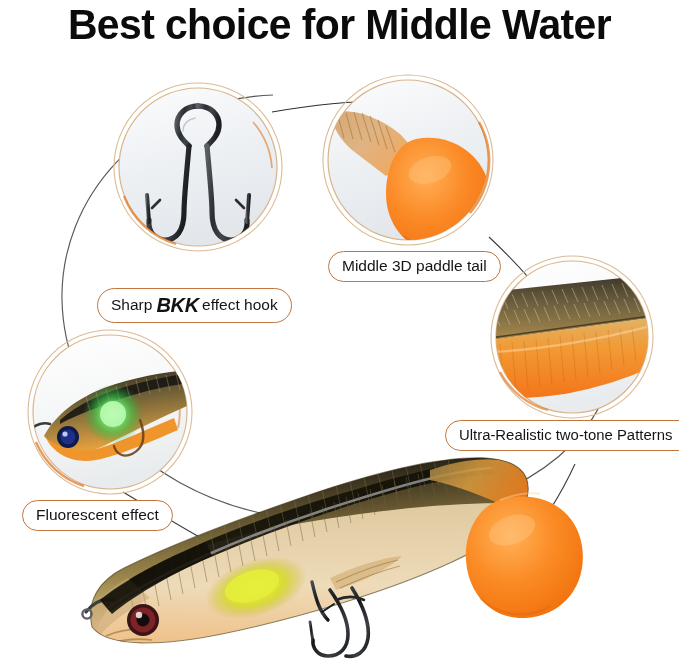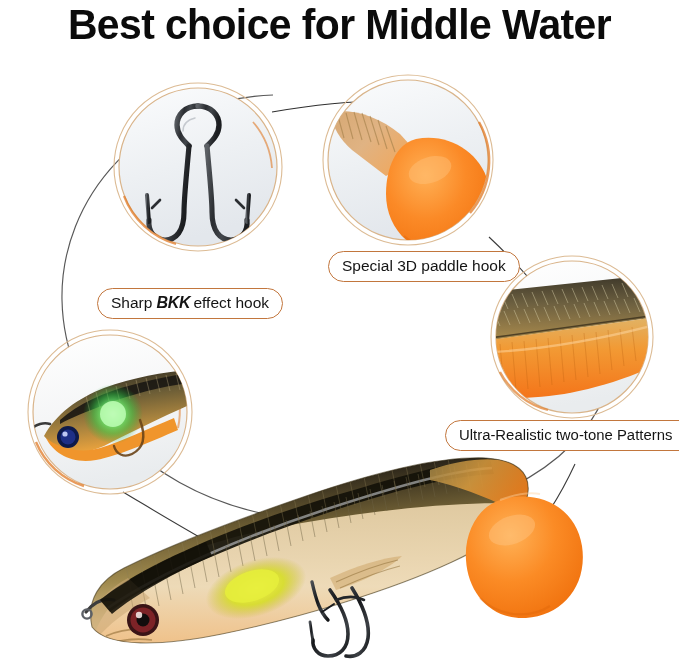--- a/index.html
+++ b/index.html
@@ -41,21 +41,21 @@
     color:#141414;
     font-size:15.5px;
     line-height:1;
     padding:6px 13px 7px 13px;
     white-space:nowrap;
     display:flex;align-items:center;
     box-sizing:border-box;
   }
   .pill .bkk{
     font-weight:bold;font-style:italic;
-    font-size:16px;
+    font-size:20px;
     padding:0 3px 0 4px;
     letter-spacing:-0.2px;
   }
   .pill .tight{transform:scaleX(0.96);transform-origin:left center;display:inline-block;}
 
   #pill-hook{left:97px;top:260px;margin-top:28px;}
   #pill-paddle{left:328px;top:251px;}
   #pill-pattern{left:445px;top:420px;}
   #pill-fluor{left:22px;top:500px;}
 </style>
@@ -461,21 +461,24 @@
     </g>
   </svg>
 
   <div class="pill" id="pill-hook">
     <span>Sharp </span>
     <span class="bkk">BKK</span>
     <span>effect hook</span>
   </div>
 
   <div class="pill" id="pill-paddle">
-    <span>Special 3D paddle hook</span>
+    <span>Middle 3D paddle tail</span>
   </div>
 
   <div class="pill" id="pill-pattern">
     <span class="tight">Ultra-Realistic two-tone Patterns</span>
   </div>
 
+  <div class="pill" id="pill-fluor">
+    <span>Fluorescent effect</span>
+  </div>
 
 </div>
 
 </body></html>

